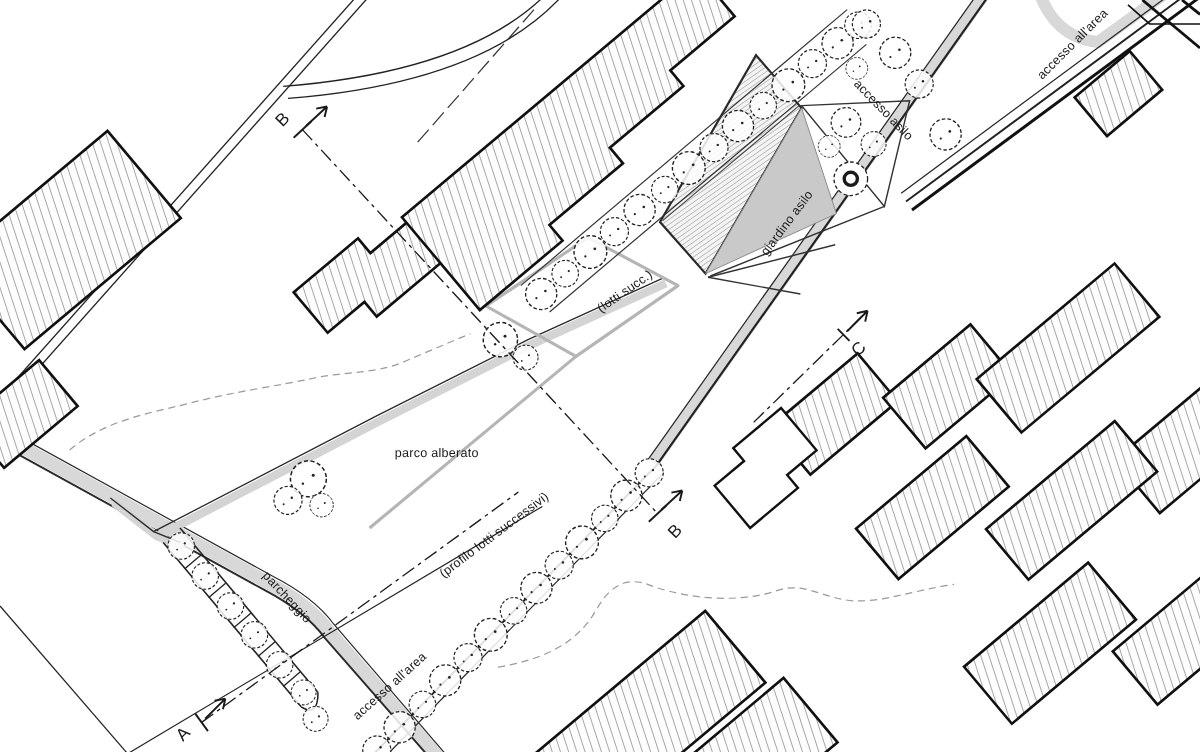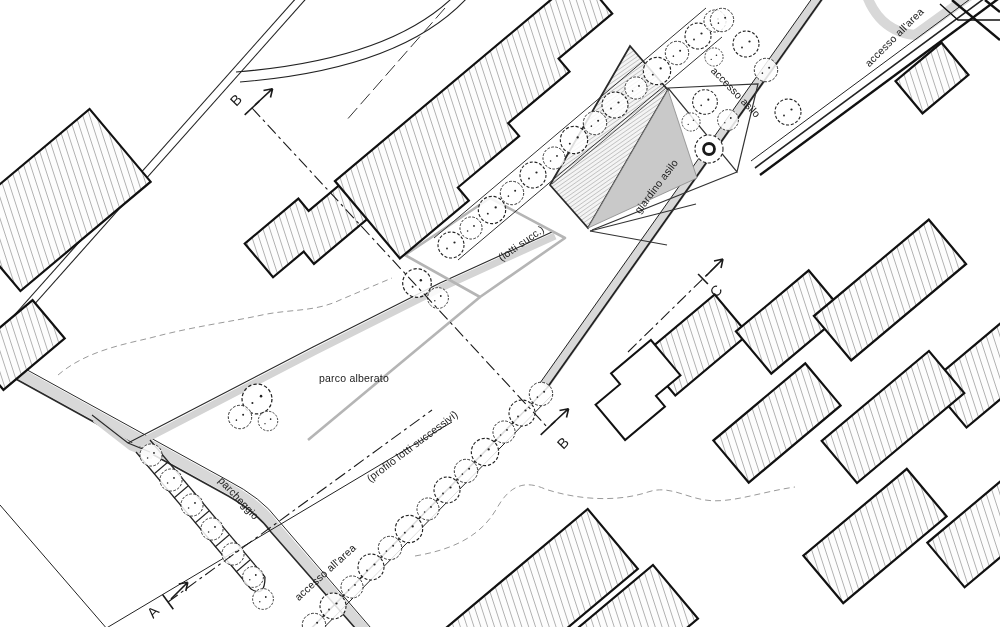--- a/index.html
+++ b/index.html
@@ -228,21 +228,21 @@
     <path d="M952,0 L1000,40"></path>
     <path d="M985,0 L1000,12"></path>
     <path d="M940,4 L958,20 L1000,20" stroke-width="1.4"></path>
   </g>
 </svg>
 
 <div class="lbl" style="left:894px;top:37px;--r:-45deg">accesso all'area</div>
 <div class="lbl" style="left:736px;top:92px;--r:46deg">accesso asilo</div>
 <div class="lbl" style="left:656px;top:186px;--r:-53deg">giardino asilo</div>
 <div class="lbl" style="left:521px;top:243px;--r:-35deg">(lotti succ.)</div>
-<div class="lbl" style="left:354px;top:378px;--r:0deg">parco alberato</div>
+<div class="lbl" style="left:364px;top:378px;--r:0deg">parco alberato</div>
 <div class="lbl" style="left:412px;top:446px;--r:-37deg">(profilo lotti successivi)</div>
 <div class="lbl" style="left:239px;top:498px;--r:47deg">parcheggio</div>
 <div class="lbl" style="left:325px;top:572px;--r:-42deg">accesso all'area</div>
 
 <div class="lbl sec" style="left:236px;top:100px;--r:-46deg">B</div>
 <div class="lbl sec" style="left:563px;top:443px;--r:-46deg">B</div>
 <div class="lbl sec" style="left:716px;top:291px;--r:-46deg">C</div>
 <div class="lbl sec" style="left:153px;top:612px;--r:-46deg">A</div>
 </div>
 

